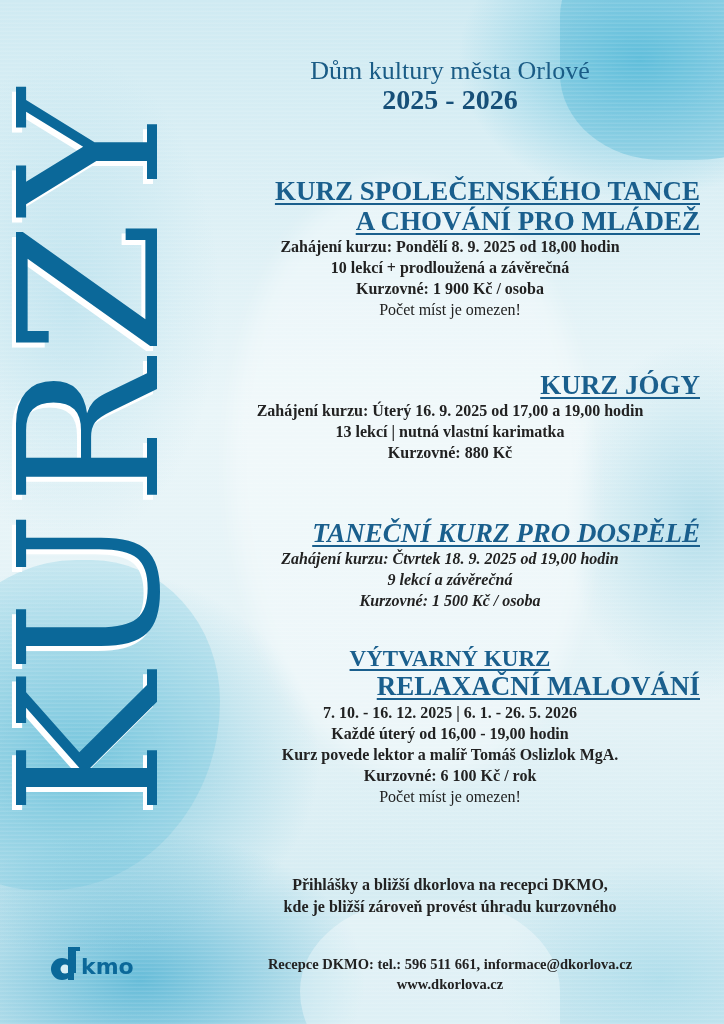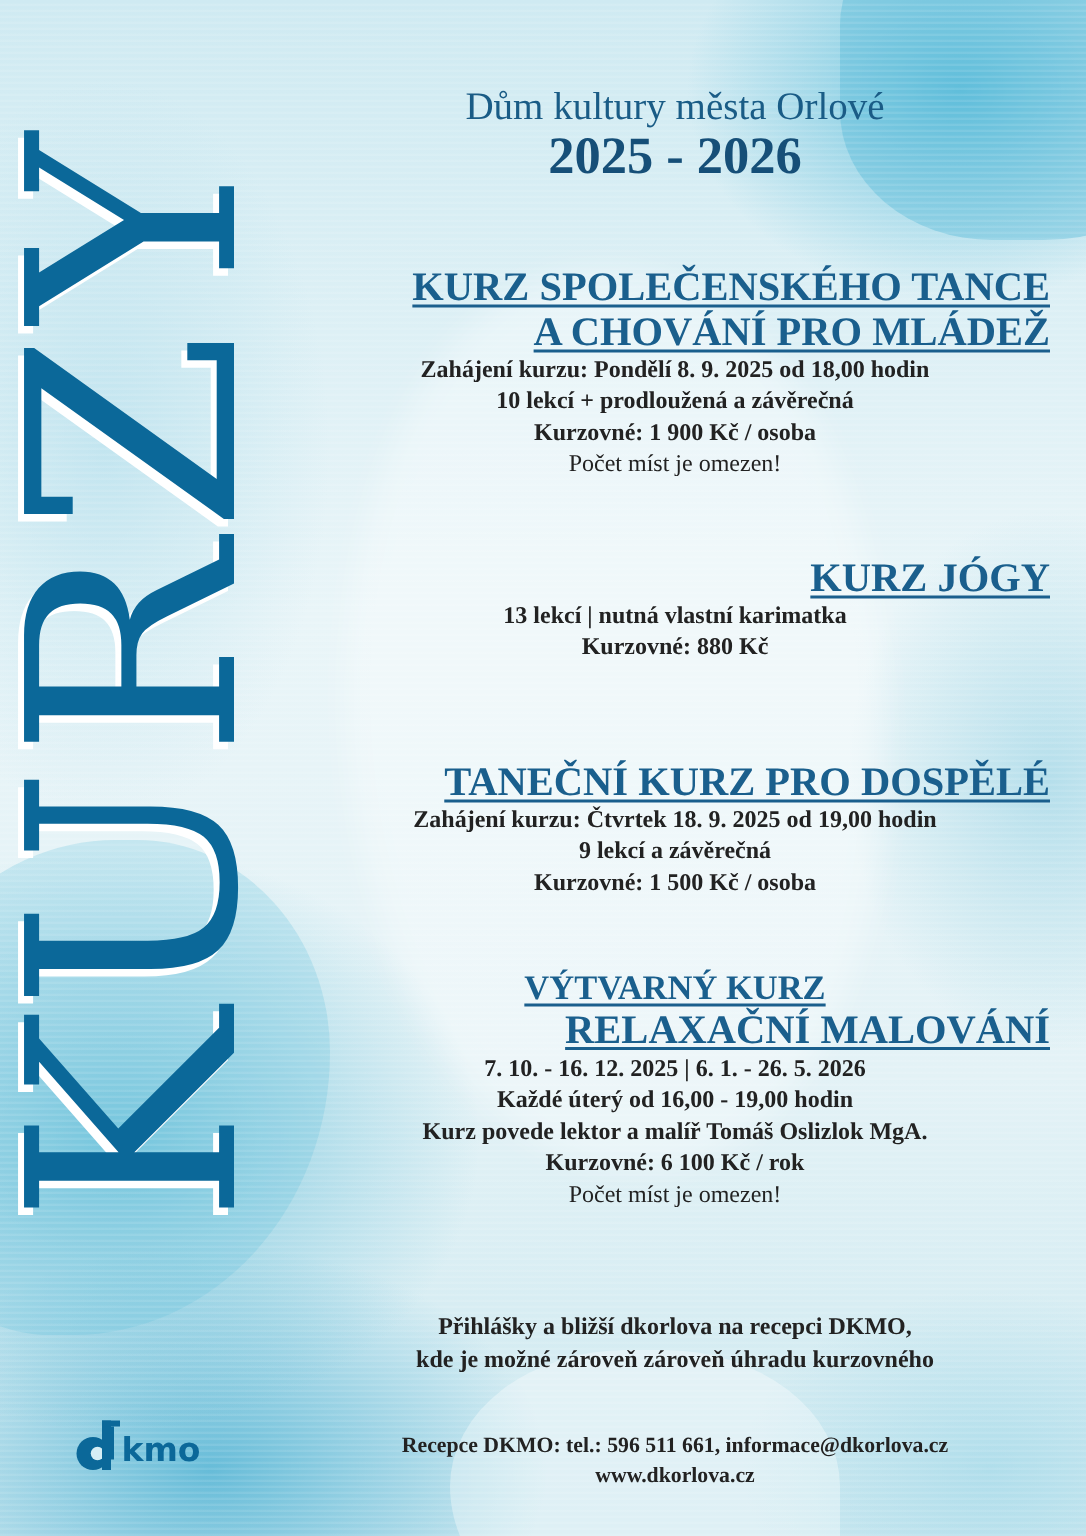--- a/index.html
+++ b/index.html
@@ -24,32 +24,32 @@
   .wash.w4 { left: 230px; top: 180px; width: 360px; height: 600px; background: rgba(255,255,255,0.35); border-radius: 48% 52% 45% 55%; filter: blur(10px); }
 
   .kurzy-wrap { position: absolute; left: 6px; top: 44px; width: 170px; height: 810px; }
   .kurzy { position: absolute; left: 85px; top: 405px; transform: translate(-50%, -50%) rotate(-90deg);
     font-family: "DejaVu Serif", "Liberation Serif", serif; font-size: 192px; line-height: 1; letter-spacing: 6px;
     color: #0b6899; white-space: nowrap;
     text-shadow: -5px -4px 0 #ffffff; font-weight: normal; }
 
   .content { position: absolute; left: 200px; width: 500px; top: 0; text-align: center; color: #222; }
   .org { position: absolute; top: 56px; left: 0; width: 100%; font-size: 26px; color: #1a5c86; }
-  .season { position: absolute; top: 84px; left: 0; width: 100%; font-size: 35px; font-weight: bold; color: #164f78; }
+  .season { position: absolute; top: 84px; left: 0; width: 100%; font-size: 28px; font-weight: bold; color: #164f78; }
 
   .course { position: absolute; left: 0; width: 100%; }
   .course-title { color: #1a5f8d; font-weight: bold; text-decoration: underline; text-decoration-thickness: 2px; text-underline-offset: 3px; line-height: 1.12; text-align: right; }
   .course-title.big { font-size: 27px; }
   .course-subtitle { color: #1a5f8d; font-weight: bold; font-size: 23px; text-decoration: underline; text-decoration-thickness: 1.5px; text-underline-offset: 3px; line-height: 1.1; }
   .line { font-size: 16px; line-height: 21px; font-weight: bold; color: #222; }
   .line.normal { font-weight: normal; }
 
   .c1 { top: 176px; }
   .c2 { top: 370px; }
-  .c3 { top: 506px; }
+  .c3 { top: 518px; font-style: italic; }
   .c4 { top: 646px; }
 
   .info { position: absolute; top: 874px; left: 0; width: 100%; font-size: 16px; line-height: 22px; font-weight: bold; color: #222; }
   .contact { position: absolute; top: 954px; left: 0; width: 100%; font-size: 14.5px; line-height: 20px; font-weight: bold; color: #222; }
 
   .logo { position: absolute; left: 48px; top: 944px; width: 110px; height: 40px; }
 </style>
 </head>
 <body>
 
@@ -72,20 +72,21 @@
       <div class="course-title big">KURZ SPOLEČENSKÉHO TANCE</div>
       <div class="course-title big">A CHOVÁNÍ PRO MLÁDEŽ</div>
       <div class="line">Zahájení kurzu: Pondělí 8. 9. 2025 od 18,00 hodin</div>
       <div class="line">10 lekcí +  prodloužená a závěrečná</div>
       <div class="line">Kurzovné: 1 900 Kč / osoba</div>
       <div class="line normal">Počet míst je omezen!</div>
     </section>
 
     <section class="course c2">
       <div class="course-title big">KURZ JÓGY</div>
+      <div class="line">Zahájení kurzu: Úterý 16. 9. 2025 od 17,00 a 19,00 hodin</div>
       <div class="line">13 lekcí | nutná vlastní karimatka</div>
       <div class="line">Kurzovné: 880 Kč</div>
     </section>
 
     <section class="course c3">
       <div class="course-title big">TANEČNÍ KURZ PRO DOSPĚLÉ</div>
       <div class="line">Zahájení kurzu: Čtvrtek 18. 9. 2025 od 19,00 hodin</div>
       <div class="line">9 lekcí a závěrečná</div>
       <div class="line">Kurzovné: 1 500 Kč / osoba</div>
     </section>
@@ -95,21 +96,21 @@
       <div class="course-title big">RELAXAČNÍ MALOVÁNÍ</div>
       <div class="line">7. 10. - 16. 12. 2025 | 6. 1. - 26. 5. 2026</div>
       <div class="line">Každé úterý od 16,00 - 19,00 hodin</div>
       <div class="line">Kurz povede lektor a malíř Tomáš Oslizlok MgA.</div>
       <div class="line">Kurzovné: 6 100 Kč / rok</div>
       <div class="line normal">Počet míst je omezen!</div>
     </section>
 
     <div class="info">
       <div>Přihlášky a bližší dkorlova na recepci DKMO,</div>
-      <div>kde je možné zároveň zároveň úhradu kurzovného</div>
+      <div>kde je bližší zároveň provést úhradu kurzovného</div>
     </div>
 
     <div class="contact">
       <div>Recepce DKMO: tel.: 596 511 661, informace@dkorlova.cz</div>
       <div>www.dkorlova.cz</div>
     </div>
   </div>
 
   <div class="logo">
     <svg width="110" height="40" viewBox="0 0 110 40">

